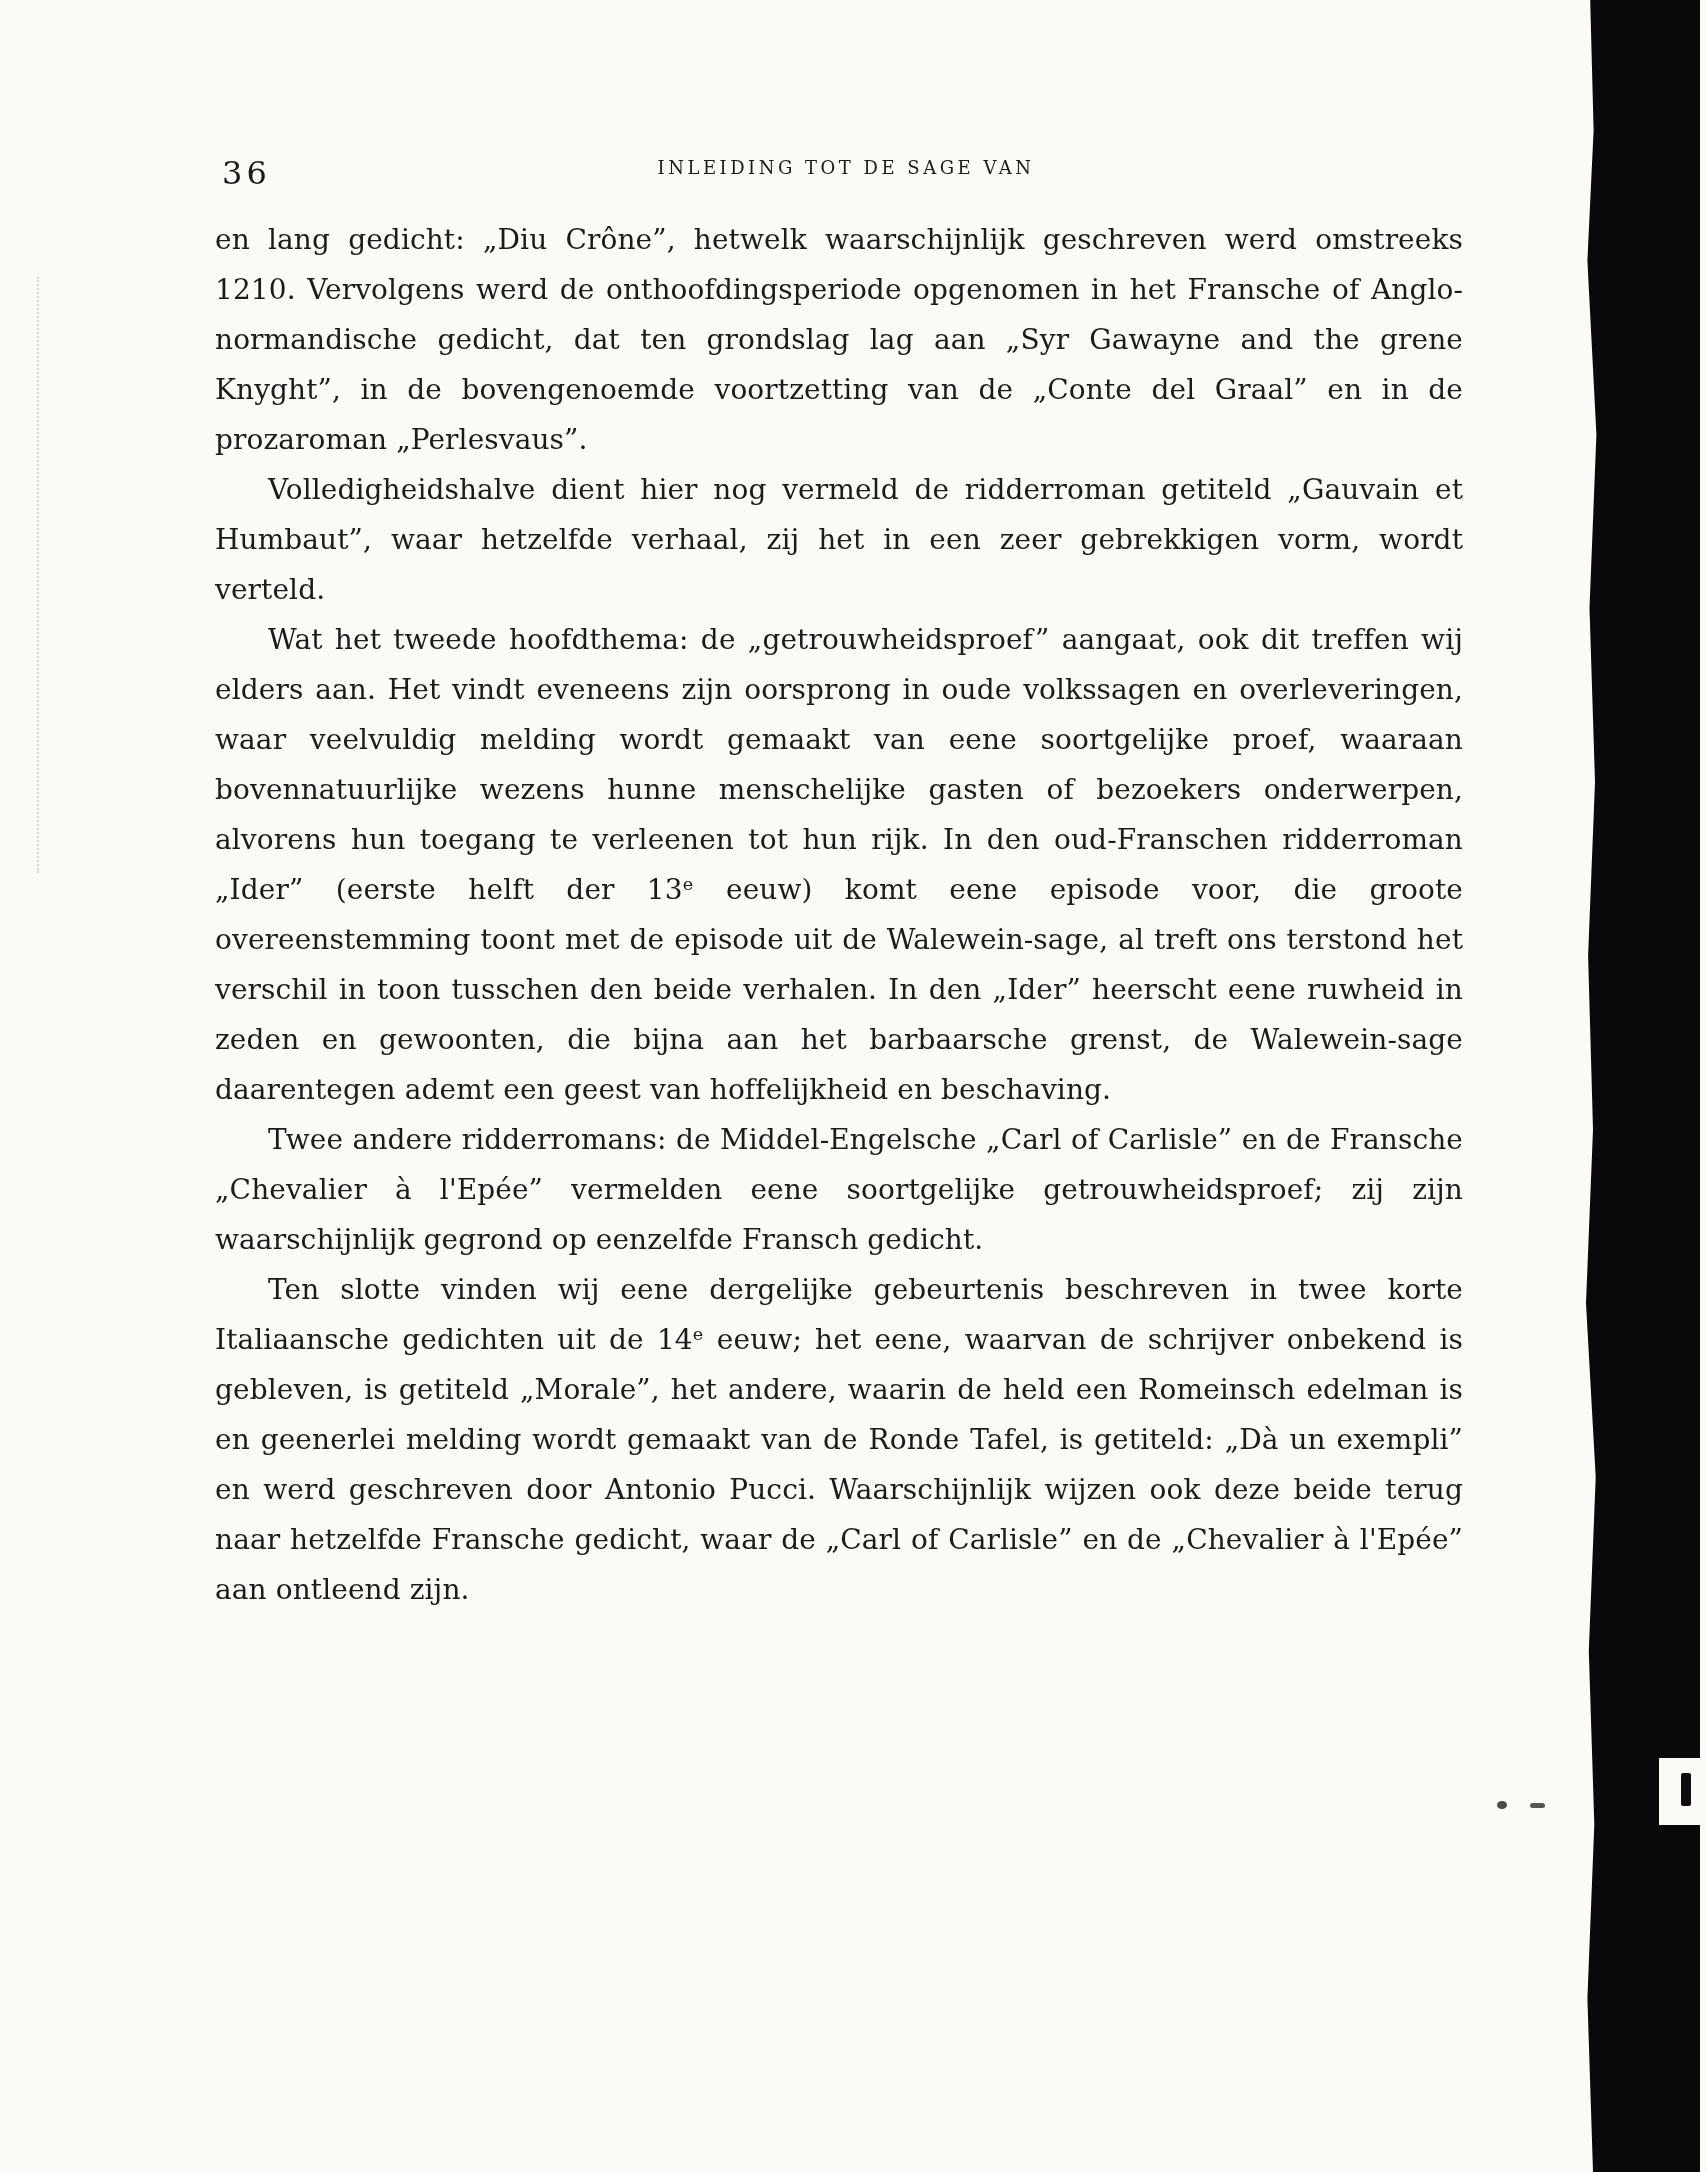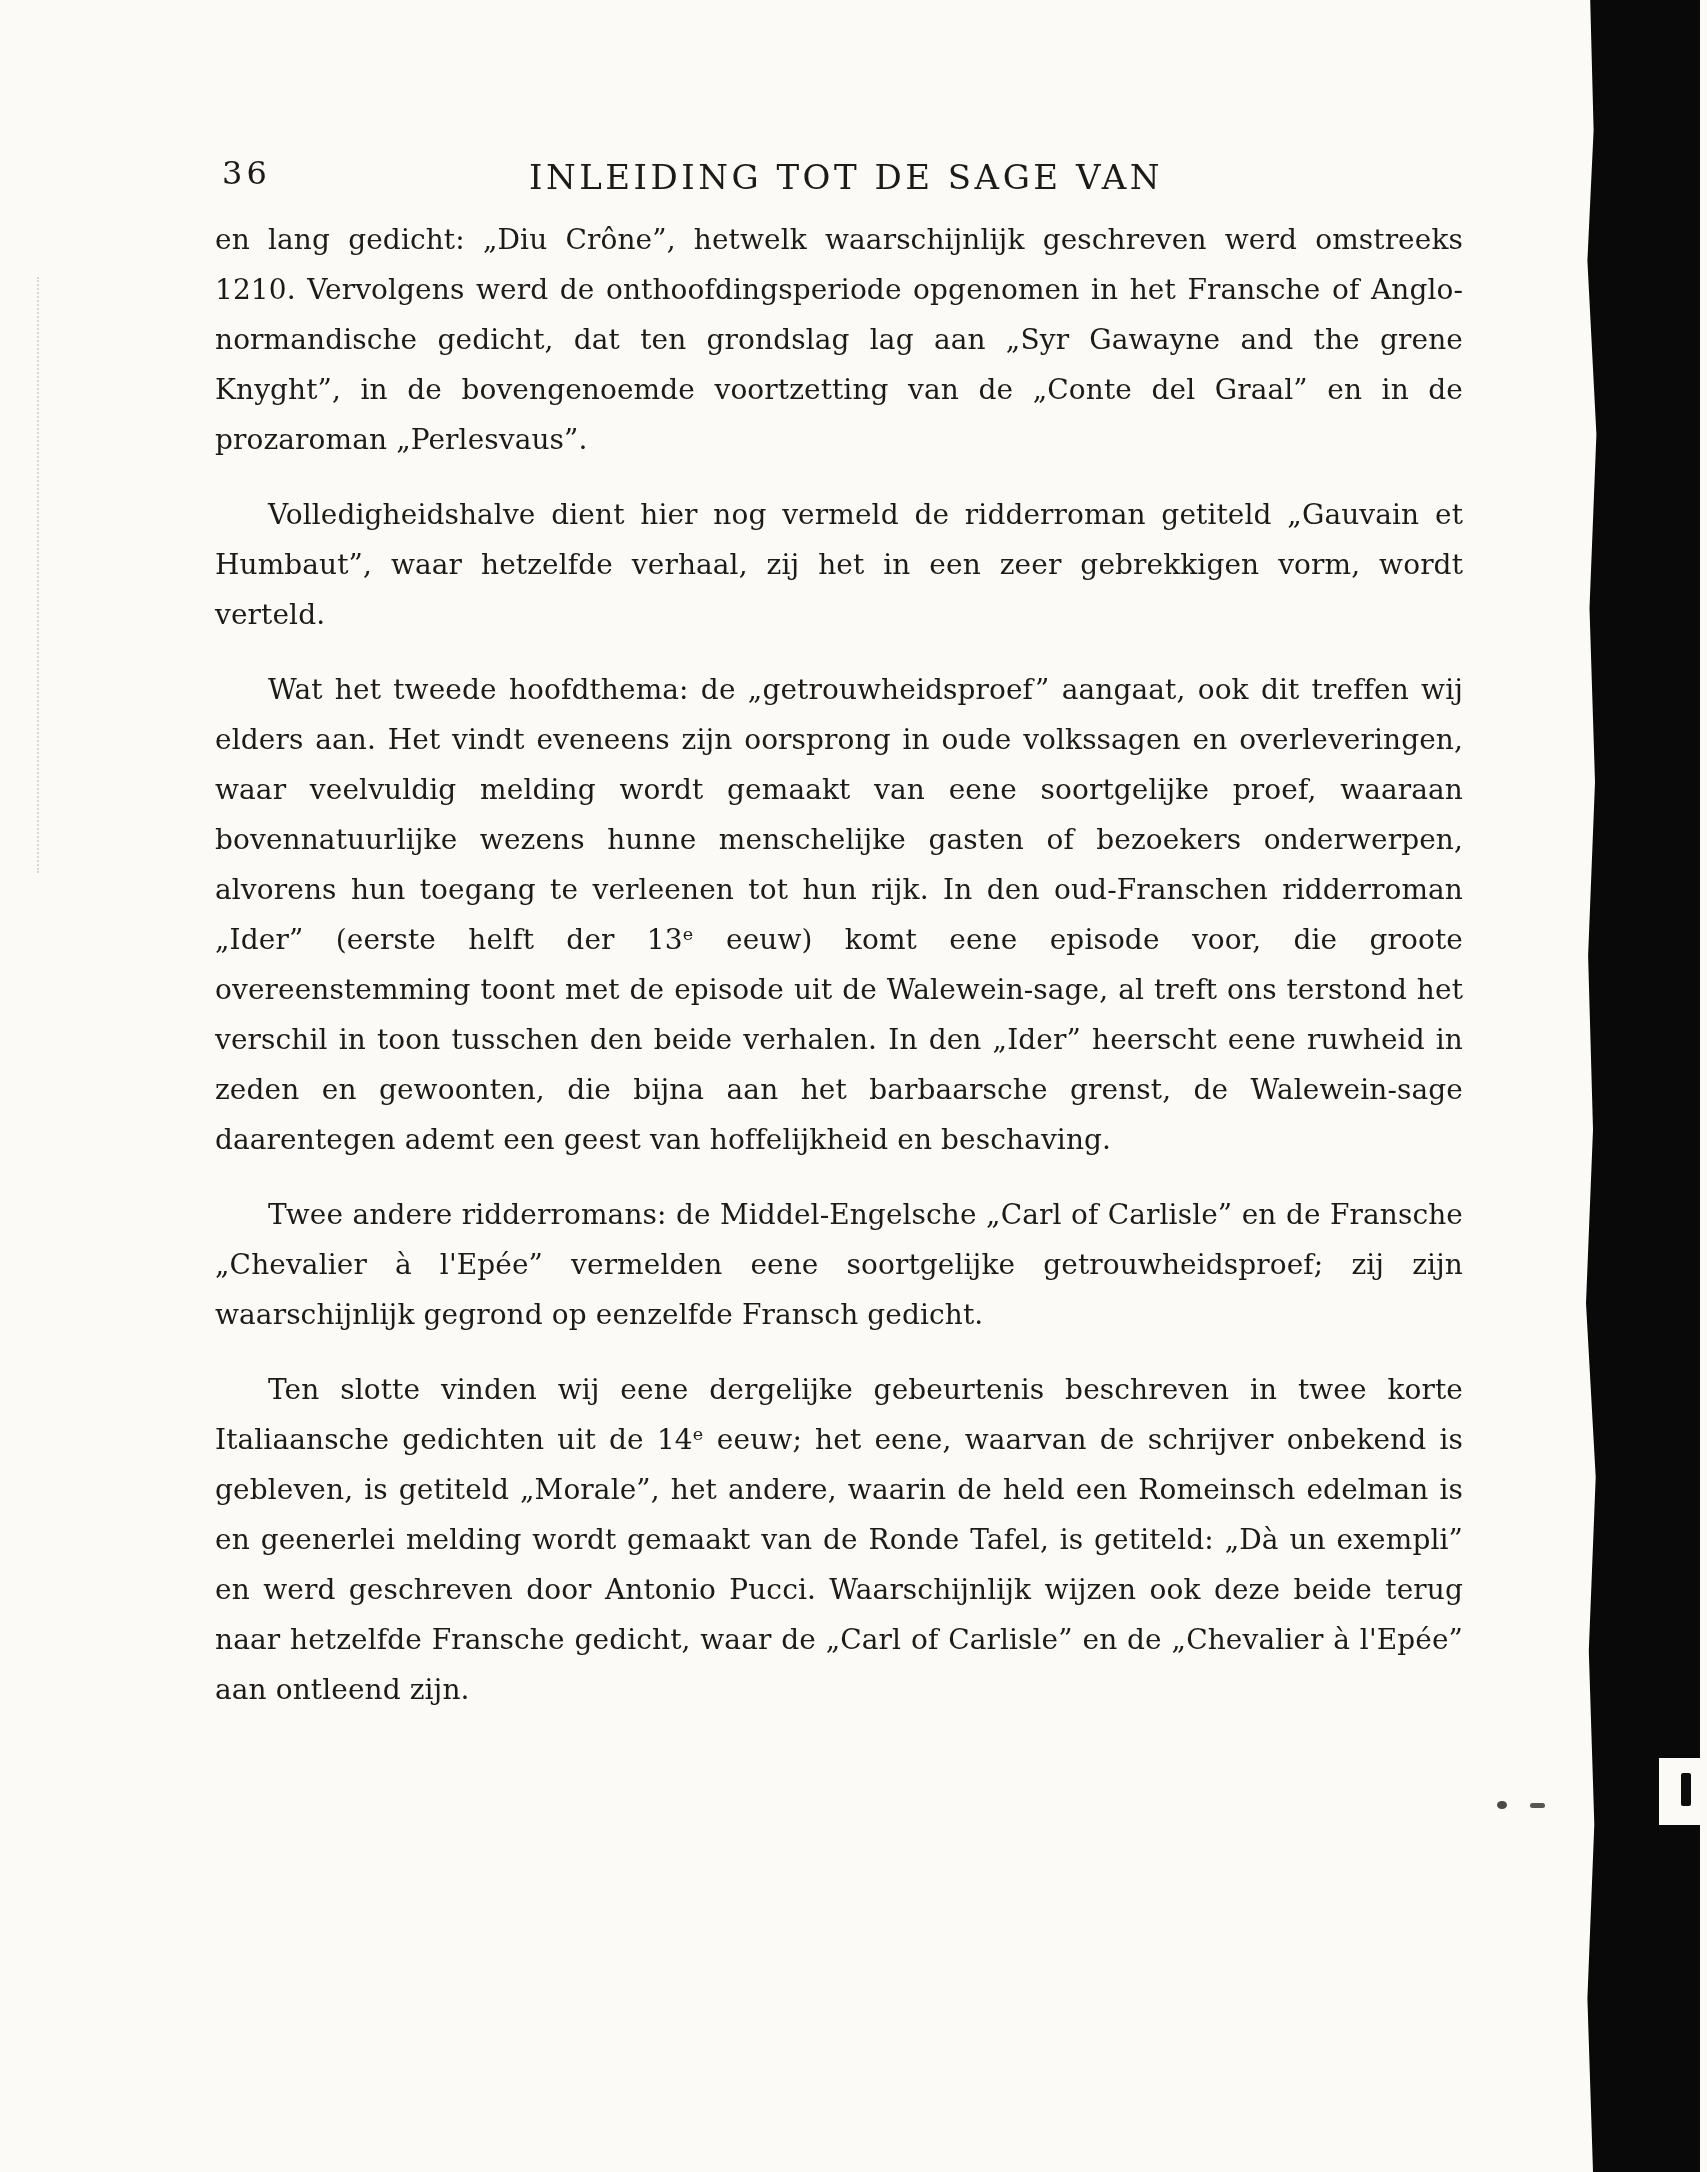--- a/index.html
+++ b/index.html
@@ -22,39 +22,38 @@
     height:42px;
   }
   .page-number{
     position:absolute;left:0;top:2.8px;
     font-size:32px;
     letter-spacing:4.2px;
   }
   .running-header{
     position:absolute;left:0;right:0;top:5.5px;
     text-align:center;
-    font-size:34px;
+    font-size:18px;
     letter-spacing:3.5px;
   }
   
   .text-block{
     position:absolute;
     top:215px;left:215px;width:1248px;
     font-size:28px;
     line-height:50px;
     text-align:justify;
     letter-spacing:0.1px;
   }
   .para{
     margin:0;
     padding:0;
   }
   .para.indent{
     text-indent:53px;
-    margin-top:25px;
   }
   
   .scan-band{
     position:absolute;
     top:0;
     left:1586px;
     width:114px;
     height:2172px;
     background:#090909;
     clip-path:polygon(

